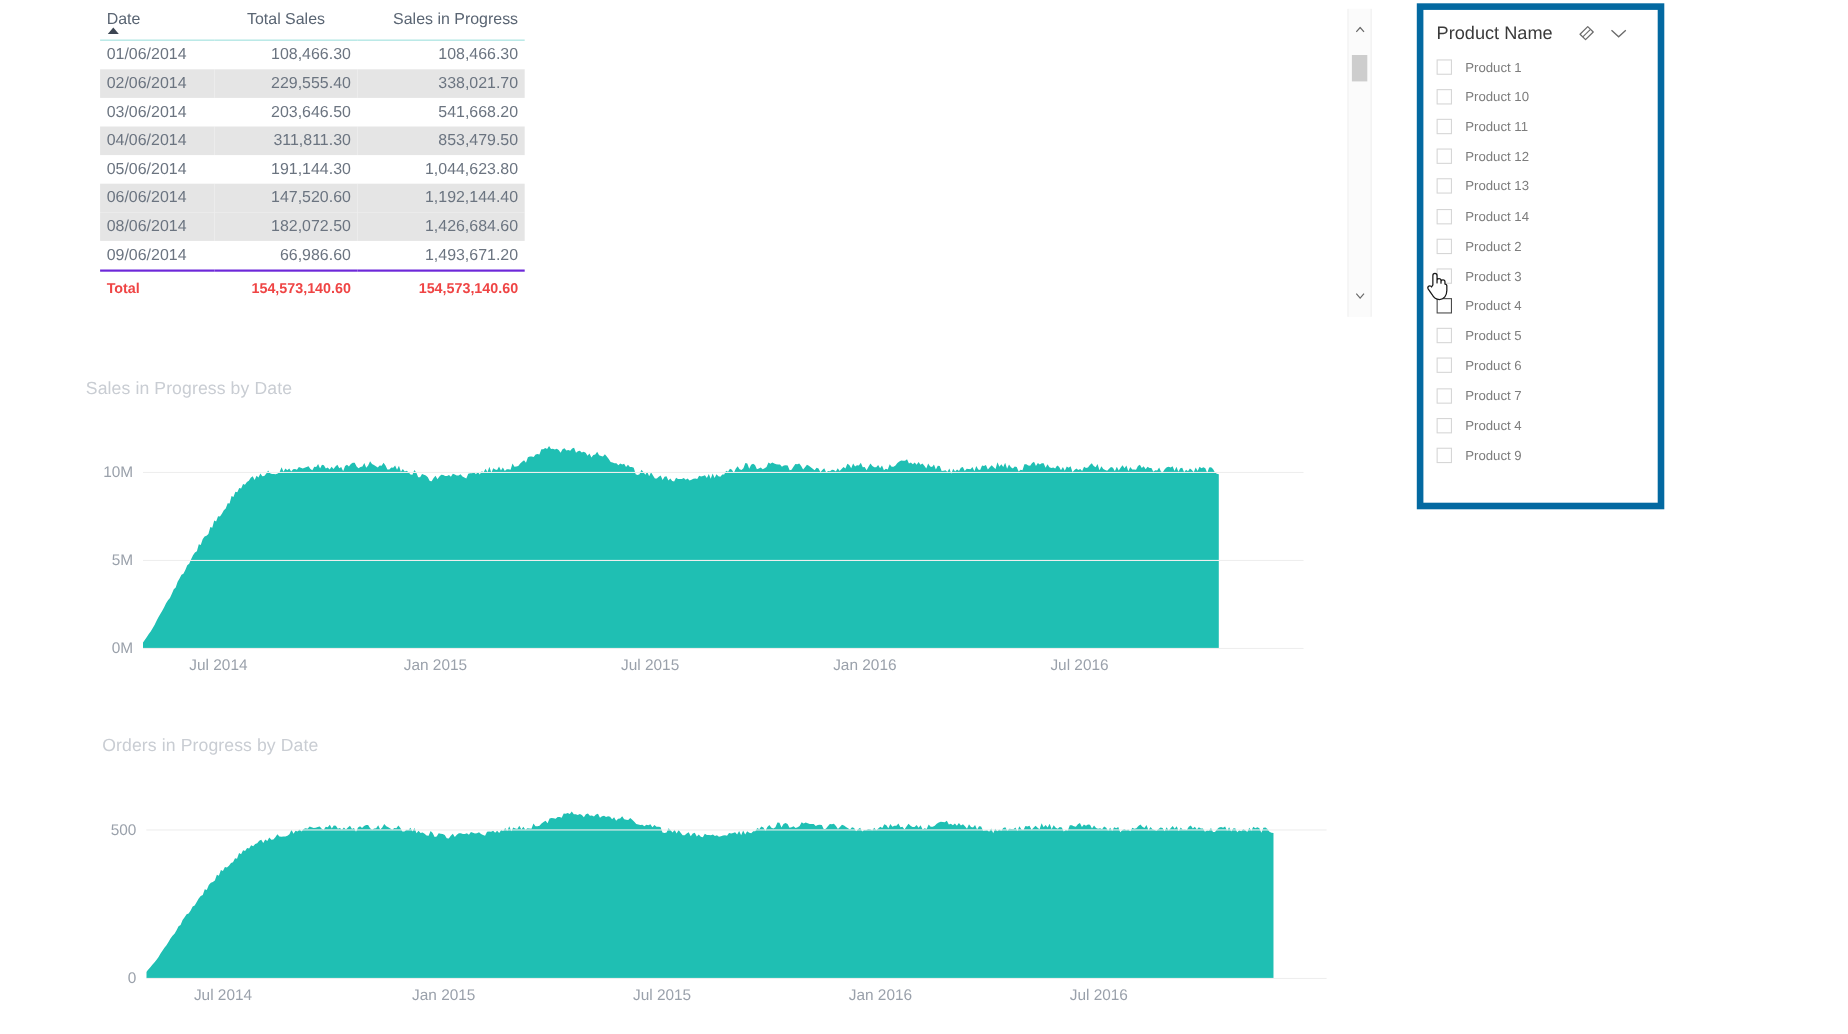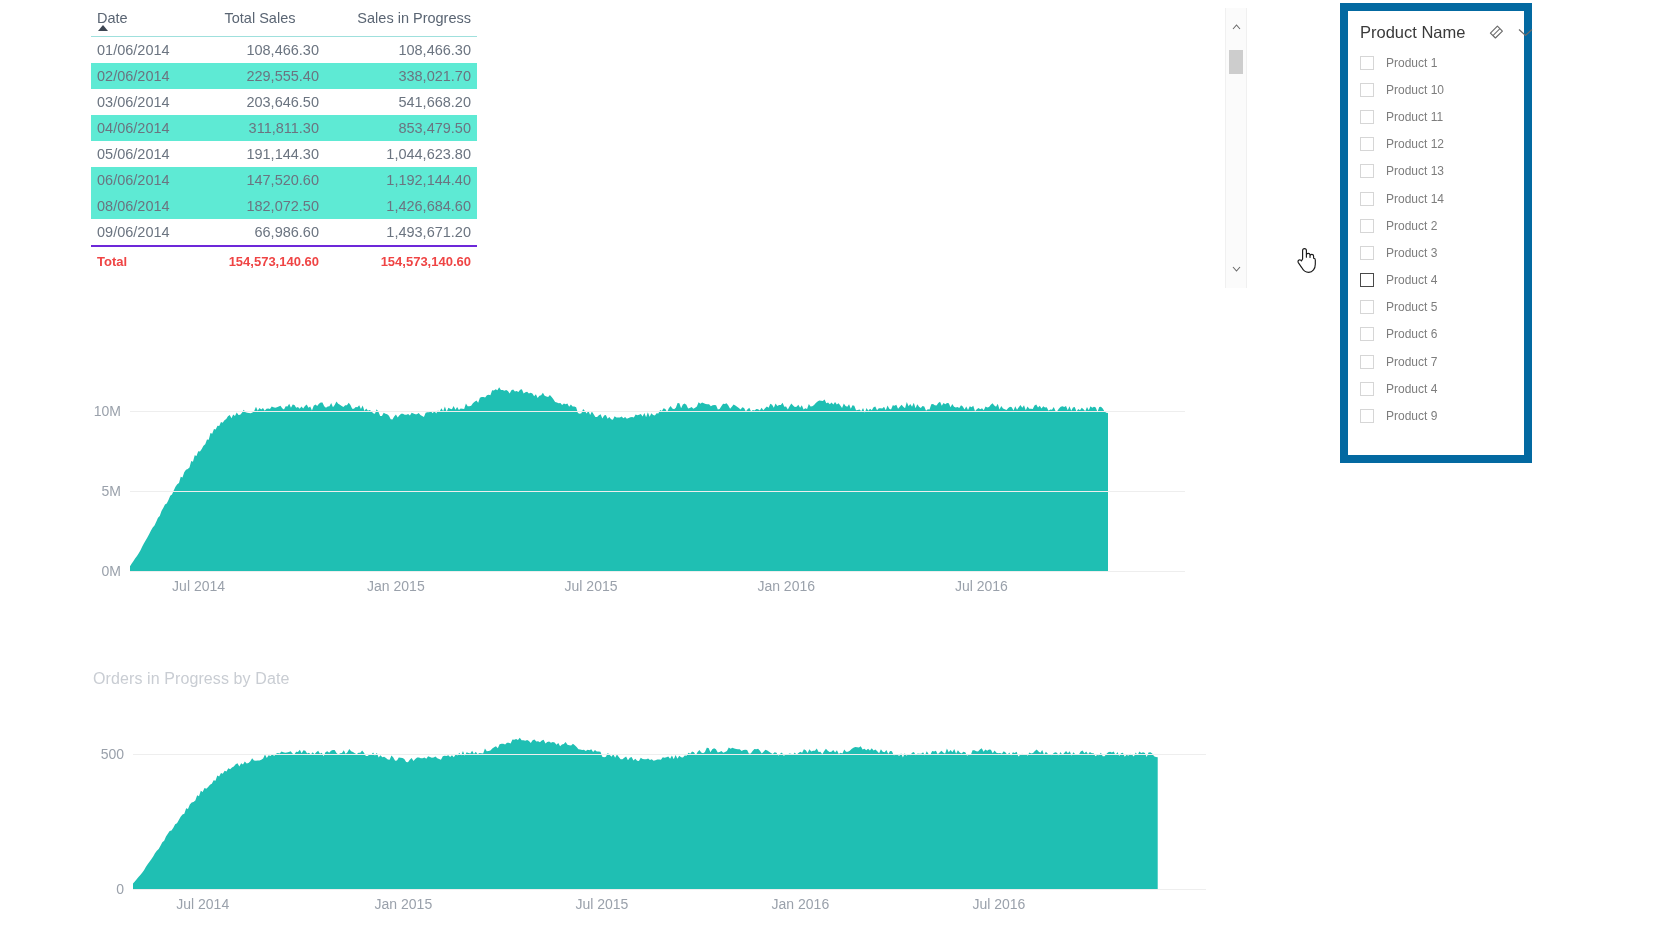--- a/index.html
+++ b/index.html
@@ -52,21 +52,21 @@
   .tbl td {
     font-size: 14.5px;
     color: #6b7480;
     padding: 5px 6px;
     font-weight: 400;
     white-space: nowrap;
   }
   .tbl td.c-date  { text-align: left; }
   .tbl td.c-total { text-align: right; }
   .tbl td.c-prog  { text-align: right; }
-  .tbl tbody tr.alt td { background: #5eead4; margin-top: 12px; }
+  .tbl tbody tr.alt td { background: #e5e5e5; margin-top: 12px; }
   .tbl tfoot td {
     font-weight: bold;
     color: #ef4444;
     border-top: 2px solid #6d28d9;
     padding-top: 7px;
     font-size: 13px;
   }
 
   
   #table-scrollbar {
@@ -97,25 +97,25 @@
     left: 3px;
     top: 42px;
     width: 14px;
     height: 24px;
     background: #cdcdcd;
   }
 
   
   #slicer {
     position: absolute;
-    left: 1340px;
+    left: 1288px;
     top: 3px;
-    width: 192px;
+    width: 225px;
     height: 460px;
-    border: 8px solid #0369a1;
+    border: 6px solid #0369a1;
     background: #ffffff;
     box-sizing: border-box;
   }
   .slicer-inner {
     position: absolute;
     inset: 0;
     padding: 8px 10px 0 12px;
     box-sizing: border-box;
   }
   .slicer-header {
@@ -399,20 +399,21 @@
   </div>
 </div>
 
 <div id="cursor">
   <svg width="22" height="28" viewBox="0 0 22 28">
     <path d="M6.6 13.0 V4.6 c0-1.1 0.8-2 1.9-2 s1.9 0.9 1.9 2 V11.2 V9.1 c0-1.0 0.8-1.8 1.8-1.8 s1.8 0.8 1.8 1.8 V11.4 V10.2 c0-1.0 0.8-1.8 1.8-1.8 s1.8 0.8 1.8 1.8 V12.2 c0.9 0 1.7 0.7 1.7 1.7 v4.3 c0 4.4-2.6 8.1-6.6 8.1 c-3.6 0-5.6-2.0-6.8-4.5 L2.3 16.6 c-0.5-1.0-0.2-2.0 0.7-2.5 c0.9-0.5 1.9-0.1 2.4 0.8 z" fill="#ffffff" stroke="#1a1a1a" stroke-width="1.15" stroke-linejoin="round"></path>
   </svg>
 </div>
 
 <div class="chart-visual" id="chart-sales">
+  <div class="chart-title">Sales in Progress by Date</div>
   <div class="plot-wrap" id="plot-sales">
       <div class="gridline" style="top: 200px; width: 1055px;"></div>
       <div class="y-tick" style="top: 200px;">0M</div>
       <div class="gridline" style="top: 120px; width: 1055px;"></div>
       <div class="y-tick" style="top: 120px; text-align: center;">5M</div>
       <div class="gridline" style="top: 40px; width: 1055px;"></div>
       <div class="y-tick" style="top: 40px;">10M</div>
       <svg class="area-svg" width="1055" height="200" viewBox="0 0 1055 200">
         <path d="M 0.00 200.00 L 0.00 195.20 L 1.75 192.61 L 3.50 190.01 L 5.25 187.35 L 7.00 184.99 L 8.75 182.22 L 10.50 179.29 L 12.25 175.59 L 14.00 172.24 L 15.75 169.13 L 17.50 166.31 L 19.24 163.09 L 20.99 159.38 L 22.74 156.58 L 24.49 154.59 L 26.24 150.86 L 27.99 146.72 L 29.74 145.07 L 31.49 139.92 L 33.24 136.90 L 34.99 133.61 L 36.74 132.58 L 38.49 129.11 L 40.24 124.83 L 41.99 123.47 L 43.74 119.46 L 45.49 115.87 L 47.24 113.17 L 48.99 112.09 L 50.74 105.82 L 52.49 106.54 L 54.24 101.16 L 55.98 98.73 L 57.73 98.02 L 59.48 96.39 L 61.23 90.01 L 62.98 90.72 L 64.73 84.24 L 66.48 85.06 L 68.23 80.29 L 69.98 80.48 L 71.73 77.98 L 73.48 74.76 L 75.23 73.20 L 76.98 68.51 L 78.73 68.69 L 80.48 61.99 L 82.23 62.81 L 83.98 58.11 L 85.73 58.43 L 87.48 54.71 L 89.23 54.99 L 90.98 51.02 L 92.72 51.74 L 94.47 49.22 L 96.22 47.94 L 97.97 45.25 L 99.72 43.94 L 101.47 47.30 L 103.22 43.47 L 104.97 45.03 L 106.72 41.49 L 108.47 43.95 L 110.22 43.78 L 111.97 41.69 L 113.72 38.70 L 115.47 41.31 L 117.22 41.83 L 118.97 41.94 L 120.72 42.19 L 122.47 41.47 L 124.22 40.09 L 125.97 35.68 L 127.72 39.84 L 129.46 37.00 L 131.21 38.39 L 132.96 36.96 L 134.71 39.69 L 136.46 37.67 L 138.21 37.43 L 139.96 38.02 L 141.71 35.50 L 143.46 36.19 L 145.21 36.81 L 146.96 36.20 L 148.71 35.60 L 150.46 34.84 L 152.21 37.30 L 153.96 38.40 L 155.71 35.21 L 157.46 35.53 L 159.21 32.87 L 160.96 36.81 L 162.71 33.53 L 164.46 33.93 L 166.20 36.86 L 167.95 36.07 L 169.70 37.87 L 171.45 35.39 L 173.20 37.45 L 174.95 35.08 L 176.70 33.43 L 178.45 36.74 L 180.20 35.61 L 181.95 39.46 L 183.70 34.73 L 185.45 33.40 L 187.20 35.02 L 188.95 32.71 L 190.70 31.61 L 192.45 31.59 L 194.20 35.17 L 195.95 36.77 L 197.70 35.44 L 199.45 35.15 L 201.20 32.00 L 202.95 36.21 L 204.69 34.11 L 206.44 30.43 L 208.19 32.76 L 209.94 33.63 L 211.69 34.91 L 213.44 36.01 L 215.19 34.19 L 216.94 34.30 L 218.69 31.68 L 220.44 34.07 L 222.19 37.76 L 223.94 37.79 L 225.69 36.04 L 227.44 36.28 L 229.19 34.13 L 230.94 37.94 L 232.69 34.51 L 234.44 39.88 L 236.19 37.38 L 237.94 39.64 L 239.69 39.00 L 241.43 40.25 L 243.18 42.26 L 244.93 42.67 L 246.68 38.22 L 248.43 40.63 L 250.18 44.91 L 251.93 44.92 L 253.68 41.87 L 255.43 42.65 L 257.18 43.32 L 258.93 44.80 L 260.68 48.29 L 262.43 48.47 L 264.18 45.53 L 265.93 43.43 L 267.68 46.60 L 269.43 44.26 L 271.18 42.64 L 272.93 42.85 L 274.68 43.74 L 276.43 43.73 L 278.17 42.91 L 279.92 44.52 L 281.67 41.72 L 283.42 42.42 L 285.17 43.22 L 286.92 43.22 L 288.67 42.11 L 290.42 44.11 L 292.17 45.06 L 293.92 46.08 L 295.67 41.76 L 297.42 41.30 L 299.17 41.33 L 300.92 40.35 L 302.67 42.19 L 304.42 40.07 L 306.17 42.42 L 307.92 39.43 L 309.67 40.42 L 311.42 37.24 L 313.17 40.36 L 314.91 35.41 L 316.66 40.79 L 318.41 36.77 L 320.16 37.82 L 321.91 38.26 L 323.66 35.09 L 325.41 38.79 L 327.16 36.10 L 328.91 39.11 L 330.66 37.49 L 332.41 37.67 L 334.16 38.06 L 335.91 32.42 L 337.66 35.32 L 339.41 35.17 L 341.16 34.64 L 342.91 32.26 L 344.66 30.75 L 346.41 29.45 L 348.16 31.72 L 349.91 26.79 L 351.65 26.02 L 353.40 26.01 L 355.15 26.45 L 356.90 24.22 L 358.65 23.73 L 360.40 24.27 L 362.15 19.35 L 363.90 19.48 L 365.65 18.26 L 367.40 19.17 L 369.15 16.35 L 370.90 19.10 L 372.65 18.92 L 374.40 19.72 L 376.15 18.89 L 377.90 20.11 L 379.65 22.48 L 381.40 19.34 L 383.15 18.45 L 384.90 20.45 L 386.65 19.98 L 388.39 20.88 L 390.14 18.84 L 391.89 18.14 L 393.64 22.60 L 395.39 21.32 L 397.14 20.84 L 398.89 22.43 L 400.64 21.79 L 402.39 22.52 L 404.14 25.22 L 405.89 23.22 L 407.64 26.97 L 409.39 24.74 L 411.14 24.15 L 412.89 21.71 L 414.64 24.78 L 416.39 25.46 L 418.14 25.92 L 419.89 24.00 L 421.64 26.05 L 423.39 28.21 L 425.13 30.93 L 426.88 31.51 L 428.63 32.24 L 430.38 32.11 L 432.13 33.92 L 433.88 32.45 L 435.63 33.19 L 437.38 32.49 L 439.13 35.64 L 440.88 33.59 L 442.63 35.53 L 444.38 35.59 L 446.13 36.14 L 447.88 42.03 L 449.63 42.74 L 451.38 42.24 L 453.13 37.96 L 454.88 40.02 L 456.63 42.55 L 458.38 39.81 L 460.13 43.97 L 461.87 40.41 L 463.62 43.31 L 465.37 46.00 L 467.12 46.01 L 468.87 44.31 L 470.62 43.16 L 472.37 47.46 L 474.12 44.49 L 475.87 43.94 L 477.62 47.85 L 479.37 45.90 L 481.12 48.29 L 482.87 48.79 L 484.62 45.22 L 486.37 46.38 L 488.12 46.45 L 489.87 46.55 L 491.62 45.54 L 493.37 47.19 L 495.12 46.10 L 496.87 47.77 L 498.61 47.04 L 500.36 46.18 L 502.11 46.02 L 503.86 46.44 L 505.61 43.54 L 507.36 44.26 L 509.11 43.71 L 510.86 42.99 L 512.61 45.48 L 514.36 41.89 L 516.11 46.21 L 517.86 41.35 L 519.61 45.63 L 521.36 42.24 L 523.11 44.00 L 524.86 44.50 L 526.61 42.31 L 528.36 42.41 L 530.11 39.03 L 531.86 39.96 L 533.61 37.15 L 535.35 37.97 L 537.10 41.07 L 538.85 37.20 L 540.60 34.94 L 542.35 37.49 L 544.10 38.17 L 545.85 36.77 L 547.60 32.00 L 549.35 32.26 L 551.10 37.14 L 552.85 33.61 L 554.60 32.54 L 556.35 33.68 L 558.10 37.58 L 559.85 36.95 L 561.60 35.92 L 563.35 37.68 L 565.10 36.78 L 566.85 35.47 L 568.60 31.37 L 570.35 32.64 L 572.09 31.46 L 573.84 32.31 L 575.59 33.06 L 577.34 33.24 L 579.09 33.18 L 580.84 35.22 L 582.59 34.27 L 584.34 33.95 L 586.09 34.25 L 587.84 38.61 L 589.59 38.07 L 591.34 35.26 L 593.09 32.82 L 594.84 33.02 L 596.59 32.37 L 598.34 34.62 L 600.09 37.79 L 601.84 35.80 L 603.59 33.40 L 605.34 34.38 L 607.09 35.82 L 608.84 37.12 L 610.58 38.41 L 612.33 36.26 L 614.08 36.98 L 615.83 40.41 L 617.58 38.17 L 619.33 36.74 L 621.08 40.59 L 622.83 39.11 L 624.58 39.43 L 626.33 37.99 L 628.08 38.26 L 629.83 39.62 L 631.58 36.72 L 633.33 39.26 L 635.08 37.29 L 636.83 35.55 L 638.58 36.86 L 640.33 32.68 L 642.08 33.73 L 643.83 36.73 L 645.58 32.44 L 647.32 34.98 L 649.07 34.06 L 650.82 34.09 L 652.57 31.79 L 654.32 35.81 L 656.07 35.60 L 657.82 38.53 L 659.57 35.29 L 661.32 32.42 L 663.07 34.61 L 664.82 35.88 L 666.57 35.76 L 668.32 33.73 L 670.07 36.65 L 671.82 34.16 L 673.57 38.53 L 675.32 37.20 L 677.07 37.92 L 678.82 33.06 L 680.57 35.43 L 682.32 35.37 L 684.06 34.09 L 685.81 32.01 L 687.56 30.45 L 689.31 29.53 L 691.06 29.85 L 692.81 29.91 L 694.56 28.39 L 696.31 32.35 L 698.06 31.42 L 699.81 33.14 L 701.56 31.39 L 703.31 33.60 L 705.06 31.00 L 706.81 33.47 L 708.56 32.36 L 710.31 34.50 L 712.06 36.93 L 713.81 32.38 L 715.56 35.07 L 717.31 35.65 L 719.06 33.23 L 720.80 37.82 L 722.55 34.36 L 724.30 34.72 L 726.05 39.17 L 727.80 38.95 L 729.55 38.54 L 731.30 40.20 L 733.05 36.88 L 734.80 41.71 L 736.55 37.09 L 738.30 39.72 L 740.05 37.78 L 741.80 39.16 L 743.55 36.33 L 745.30 35.48 L 747.05 39.13 L 748.80 37.16 L 750.55 37.37 L 752.30 37.53 L 754.05 35.64 L 755.80 39.36 L 757.54 34.58 L 759.29 37.85 L 761.04 38.38 L 762.79 34.27 L 764.54 34.70 L 766.29 33.79 L 768.04 37.86 L 769.79 35.74 L 771.54 33.85 L 773.29 35.71 L 775.04 37.26 L 776.79 31.12 L 778.54 35.34 L 780.29 33.00 L 782.04 35.63 L 783.79 31.69 L 785.54 37.23 L 787.29 33.29 L 789.04 35.72 L 790.79 36.90 L 792.54 35.09 L 794.28 35.61 L 796.03 39.71 L 797.78 38.14 L 799.53 38.54 L 801.28 33.14 L 803.03 32.97 L 804.78 34.14 L 806.53 34.43 L 808.28 32.00 L 810.03 30.67 L 811.78 34.67 L 813.53 31.92 L 815.28 33.31 L 817.03 32.08 L 818.78 32.19 L 820.53 36.22 L 822.28 33.08 L 824.03 35.69 L 825.78 36.42 L 827.53 35.98 L 829.28 37.02 L 831.02 34.15 L 832.77 35.40 L 834.52 38.53 L 836.27 35.49 L 838.02 38.98 L 839.77 35.18 L 841.52 36.17 L 843.27 34.76 L 845.02 40.26 L 846.77 38.25 L 848.52 36.97 L 850.27 38.23 L 852.02 37.30 L 853.77 39.15 L 855.52 35.38 L 857.27 36.43 L 859.02 35.89 L 860.77 33.71 L 862.52 32.24 L 864.27 34.53 L 866.02 35.82 L 867.76 32.78 L 869.51 38.41 L 871.26 34.90 L 873.01 37.41 L 874.76 38.27 L 876.51 39.05 L 878.26 37.08 L 880.01 35.63 L 881.76 36.17 L 883.51 39.47 L 885.26 35.30 L 887.01 38.73 L 888.76 36.24 L 890.51 33.94 L 892.26 36.64 L 894.01 34.21 L 895.76 39.36 L 897.51 35.45 L 899.26 37.76 L 901.01 37.71 L 902.76 38.02 L 904.50 34.62 L 906.25 33.43 L 908.00 36.53 L 909.75 34.78 L 911.50 37.60 L 913.25 35.25 L 915.00 36.40 L 916.75 36.36 L 918.50 39.85 L 920.25 38.41 L 922.00 38.77 L 923.75 35.90 L 925.50 39.94 L 927.25 40.09 L 929.00 37.45 L 930.75 35.71 L 932.50 35.21 L 934.25 36.09 L 936.00 34.88 L 937.75 39.19 L 939.50 35.37 L 941.24 39.77 L 942.99 36.58 L 944.74 36.12 L 946.49 40.38 L 948.24 38.09 L 949.99 39.33 L 951.74 36.81 L 953.49 38.26 L 955.24 40.29 L 956.99 36.11 L 958.74 39.25 L 960.49 35.22 L 962.24 36.75 L 963.99 35.78 L 965.74 36.61 L 967.49 41.11 L 969.24 36.05 L 970.99 35.72 L 972.74 37.45 L 974.49 40.58 L 976.24 41.68 L 977.99 42.06 L 977.99 200.00 Z" fill="#1FBFB3"></path>
       </svg>

